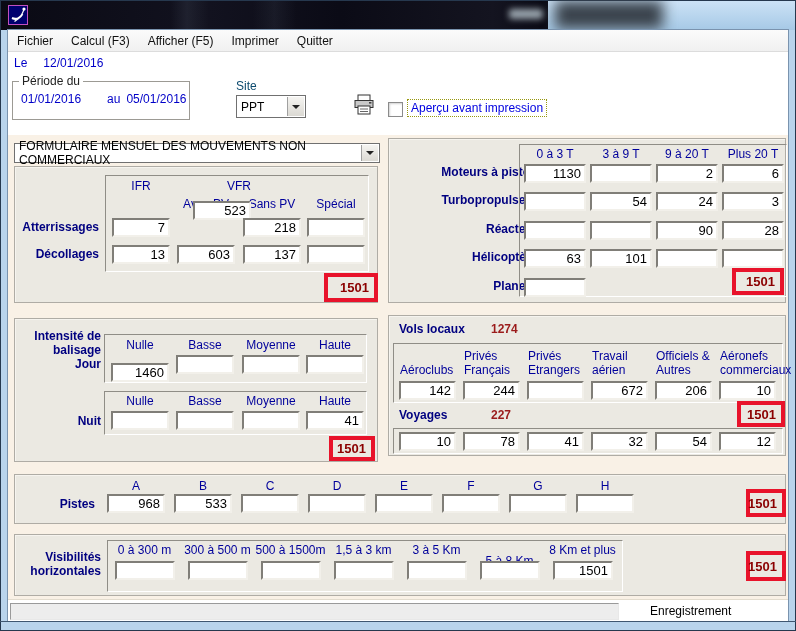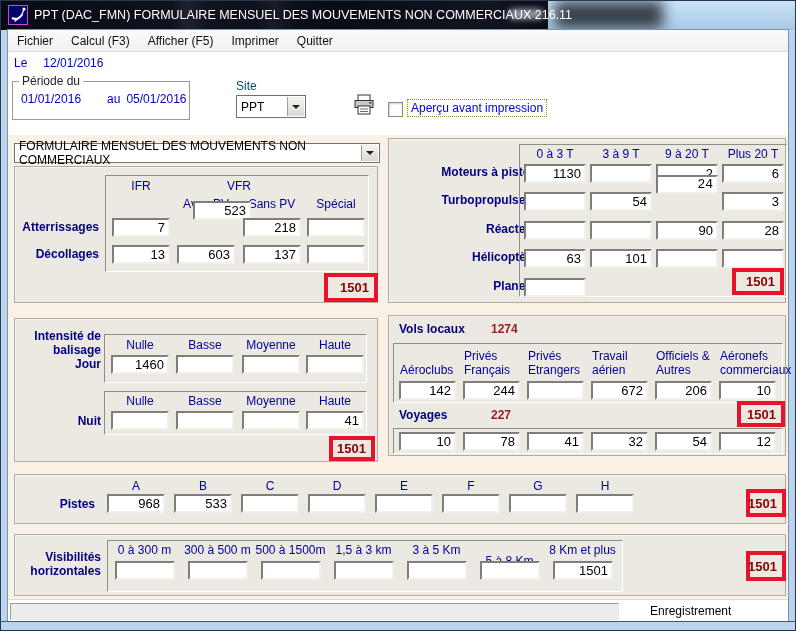--- a/index.html
+++ b/index.html
@@ -72,21 +72,20 @@
     <div class="tb-dark"></div>
     <div class="tb-blur-gray"></div>
     <div class="tb-blur-dark"></div>
     <svg class="tb-icon" viewBox="0 0 20 20">
       <rect x="0.5" y="0.5" width="19" height="19" fill="#00006E" stroke="#C050C0"></rect>
       <path d="M4 13 Q10 16 14.5 9" stroke="#FFF" stroke-width="2" fill="none"></path>
       <line x1="14" y1="9" x2="16" y2="4.5" stroke="#FFF" stroke-width="1.2"></line>
       <circle cx="16" cy="4" r="1.6" fill="#FFF"></circle>
       <line x1="6.5" y1="16.5" x2="10.5" y2="13.5" stroke="#FFF" stroke-width="1.2"></line>
     </svg>
-    <div class="tb-title">PPT  (DAC_FMN) FORMULAIRE MENSUEL DES MOUVEMENTS NON COMMERCIAUX 216.11</div>
   </div>
 
   <div class="client">
     <div class="client-top"></div>
 
     <div class="menubar">
       <span>Fichier</span>
       <span>Calcul (F3)</span>
       <span>Afficher (F5)</span>
       <span>Imprimer</span>
@@ -164,21 +163,21 @@
         <div class="ch" style="left:4px;top:3px;width:62px">0 à 3 T</div>
         <div class="ch" style="left:70px;top:3px;width:62px">3 à 9 T</div>
         <div class="ch" style="left:136px;top:3px;width:62px">9 à 20 T</div>
         <div class="ch" style="left:202px;top:3px;width:62px">Plus 20 T</div>
         <input class="tin" style="left: 4px; top: 19px; width: 62px;" value="1130">
         <input class="tin" style="left: 70px; top: 19px; width: 62px;" value="">
         <input class="tin" style="left: 136px; top: 19px; width: 62px;" value="2">
         <input class="tin" style="left: 202px; top: 19px; width: 62px;" value="6">
         <input class="tin" style="left: 4px; top: 47px; width: 62px;" value="">
         <input class="tin" style="left: 70px; top: 47px; width: 62px;" value="54">
-        <input class="tin" style="left: 136px; top: 30px; width: 62px; font-family: Liberation Mono, monospace;" value="24">
+        <input class="tin" style="left: 136px; top: 47px; width: 62px;" value="24">
         <input class="tin" style="left: 202px; top: 47px; width: 62px;" value="3">
         <input class="tin" style="left: 4px; top: 76px; width: 62px;" value="">
         <input class="tin" style="left: 70px; top: 76px; width: 62px;" value="">
         <input class="tin" style="left: 136px; top: 76px; width: 62px;" value="90">
         <input class="tin" style="left: 202px; top: 76px; width: 62px;" value="28">
         <input class="tin" style="left: 4px; top: 104px; width: 62px;" value="63">
         <input class="tin" style="left: 70px; top: 104px; width: 62px;" value="101">
         <input class="tin" style="left: 136px; top: 104px; width: 62px;" value="">
         <input class="tin" style="left: 202px; top: 104px; width: 62px;" value="">
         <input class="tin" style="left: 4px; top: 133px; width: 62px;" value="">
@@ -189,21 +188,21 @@
     <div class="panel" style="left:6px;top:288px;width:364px;height:144px">
       <div class="nlab r" style="left:0;top:10px;width:86px">Intensité de
 balisage</div>
       <div class="nlab r" style="left:0;top:38px;width:86px">Jour</div>
       <div class="nlab r" style="left:0;top:95px;width:86px">Nuit</div>
       <div class="sunken" style="left:89px;top:15px;width:263px;height:49px">
         <div class="ch" style="left:6px;top:4px;width:58px">Nulle</div>
         <div class="ch" style="left:71px;top:4px;width:58px">Basse</div>
         <div class="ch" style="left:137px;top:4px;width:58px">Moyenne</div>
         <div class="ch" style="left:201px;top:4px;width:58px">Haute</div>
-        <input class="tin" style="left: 6px; top: 20px; width: 58px;" value="1460">
+        <input class="tin" style="left: 6px; top: 28px; width: 58px;" value="1460">
         <input class="tin" style="left: 71px; top: 20px; width: 58px;" value="">
         <input class="tin" style="left: 137px; top: 20px; width: 58px;" value="">
         <input class="tin" style="left: 201px; top: 20px; width: 58px;" value="">
       </div>
       <div class="sunken" style="left:89px;top:72px;width:263px;height:44px">
         <div class="ch" style="left:6px;top:3px;width:58px">Nulle</div>
         <div class="ch" style="left:71px;top:3px;width:58px">Basse</div>
         <div class="ch" style="left:137px;top:3px;width:58px">Moyenne</div>
         <div class="ch" style="left:201px;top:3px;width:58px">Haute</div>
         <input class="tin" style="left: 6px; top: 19px; width: 58px;" value="">

